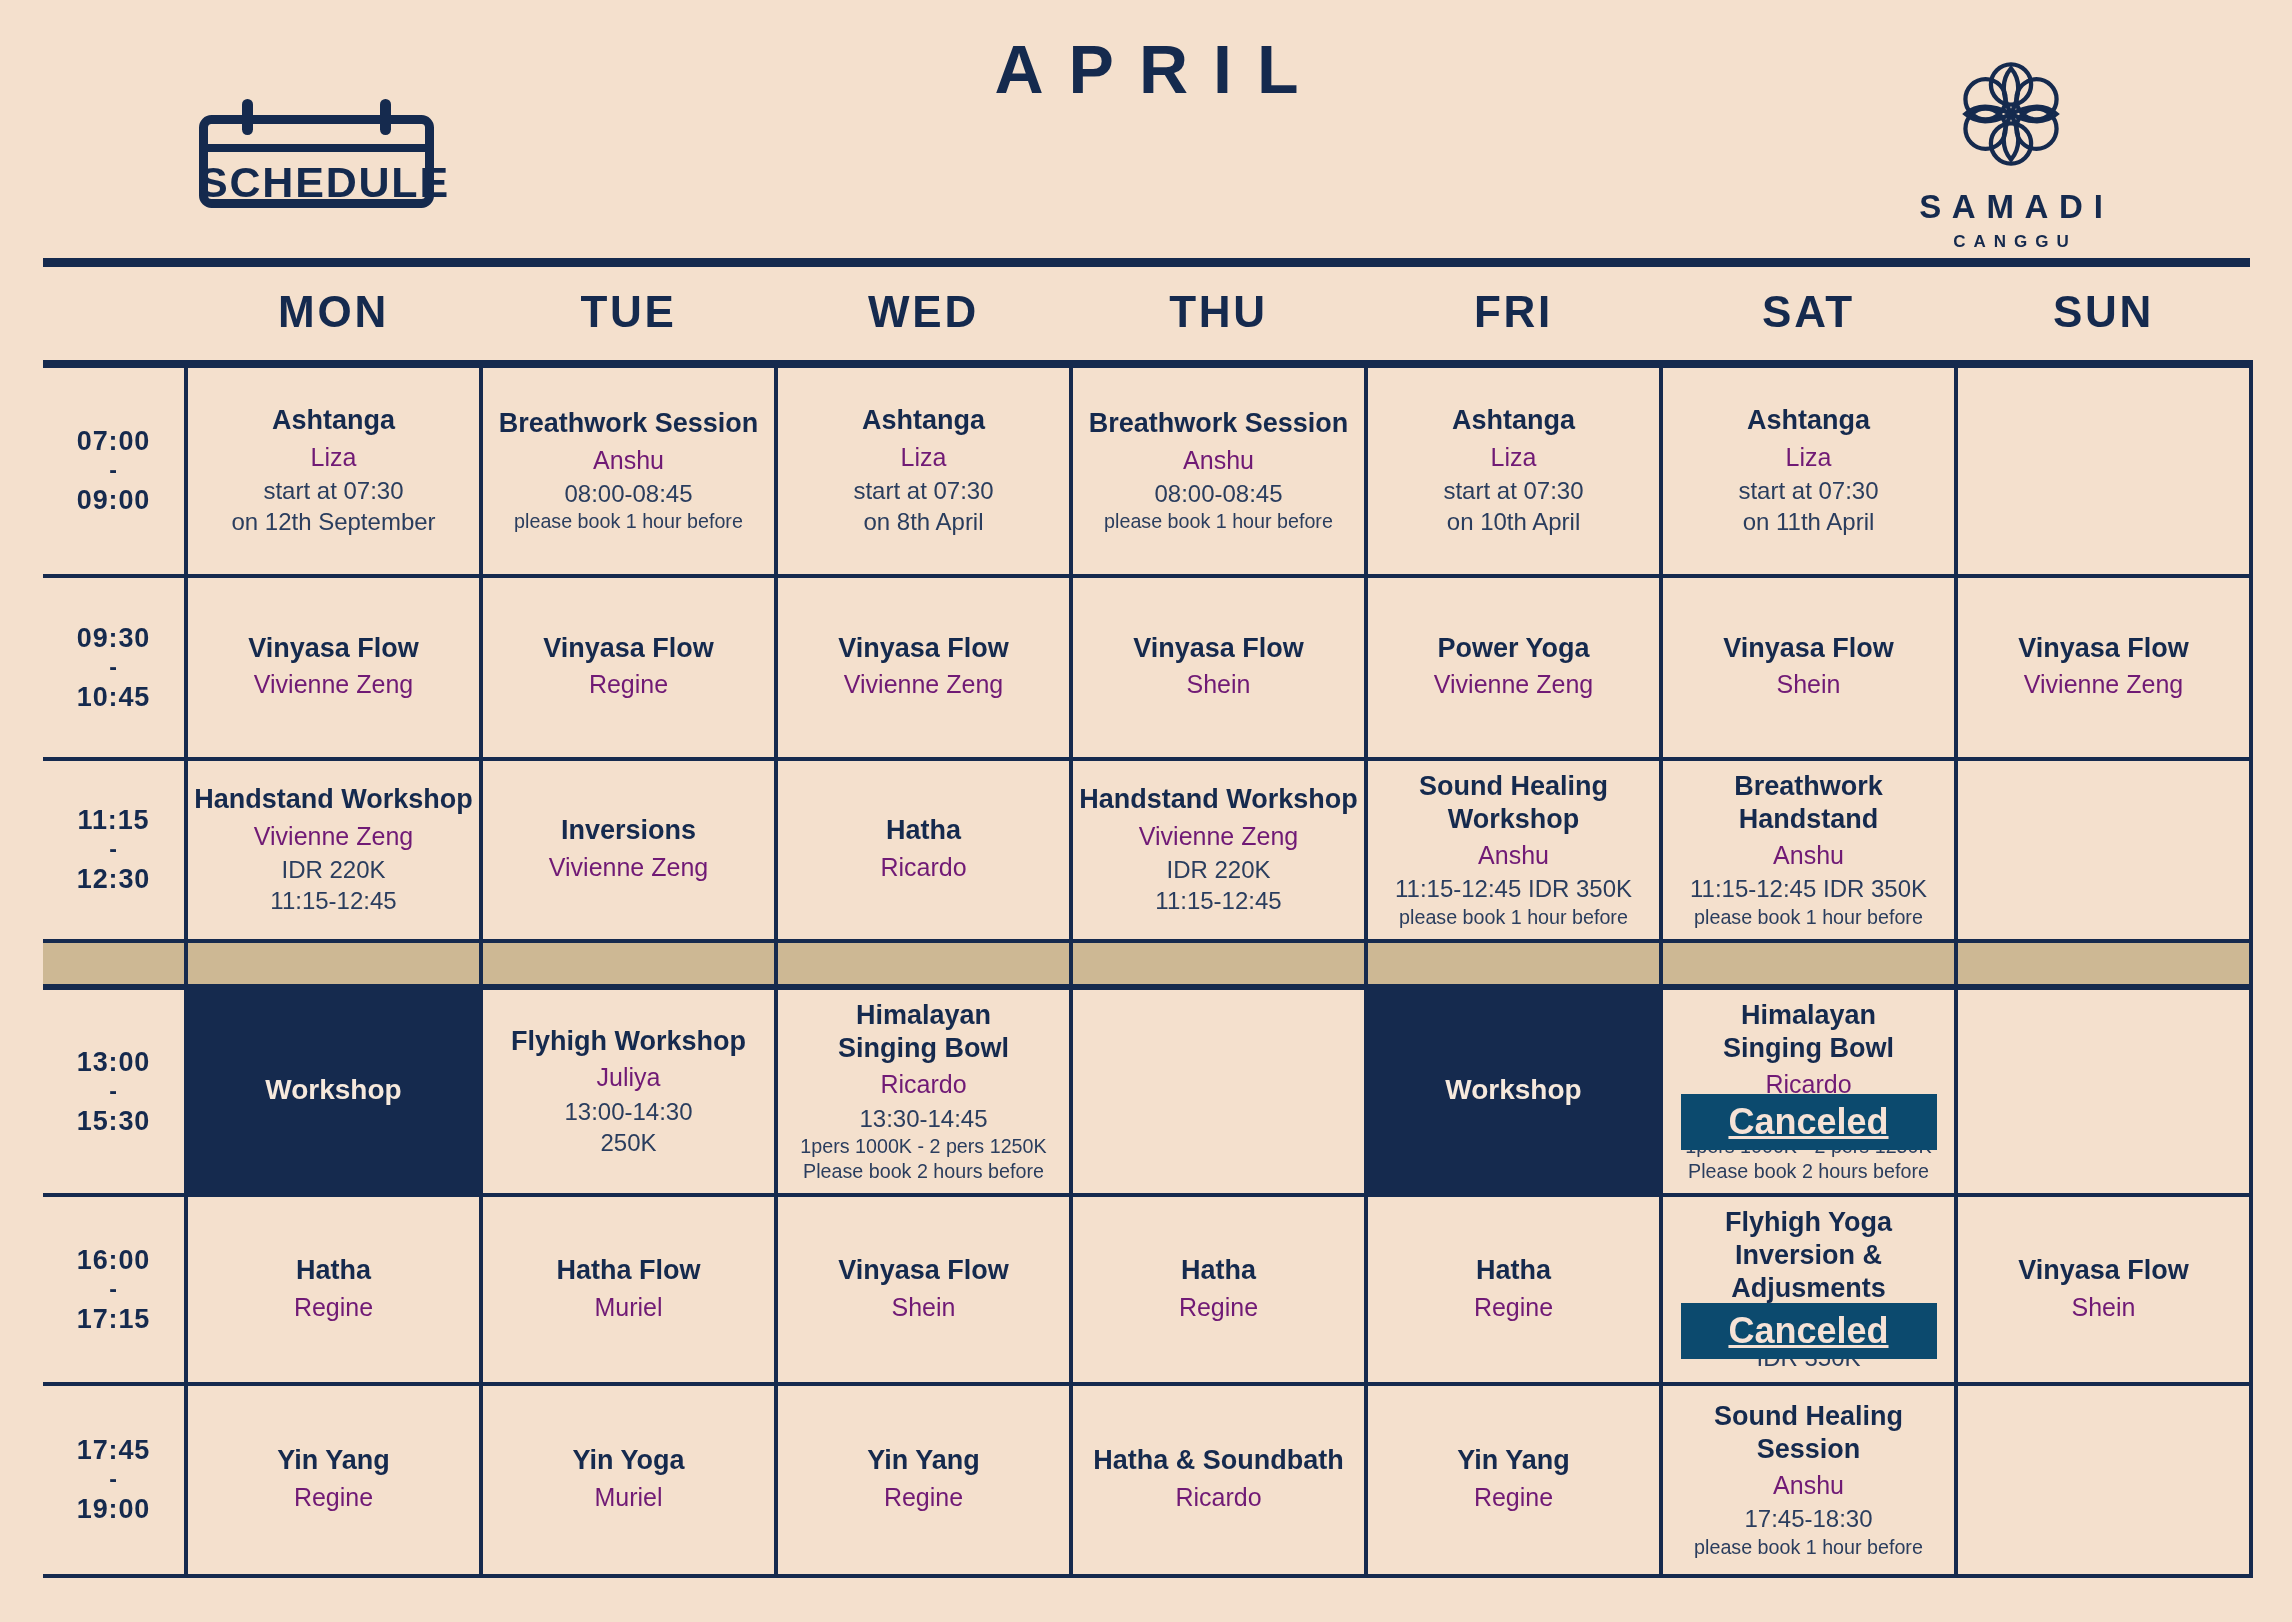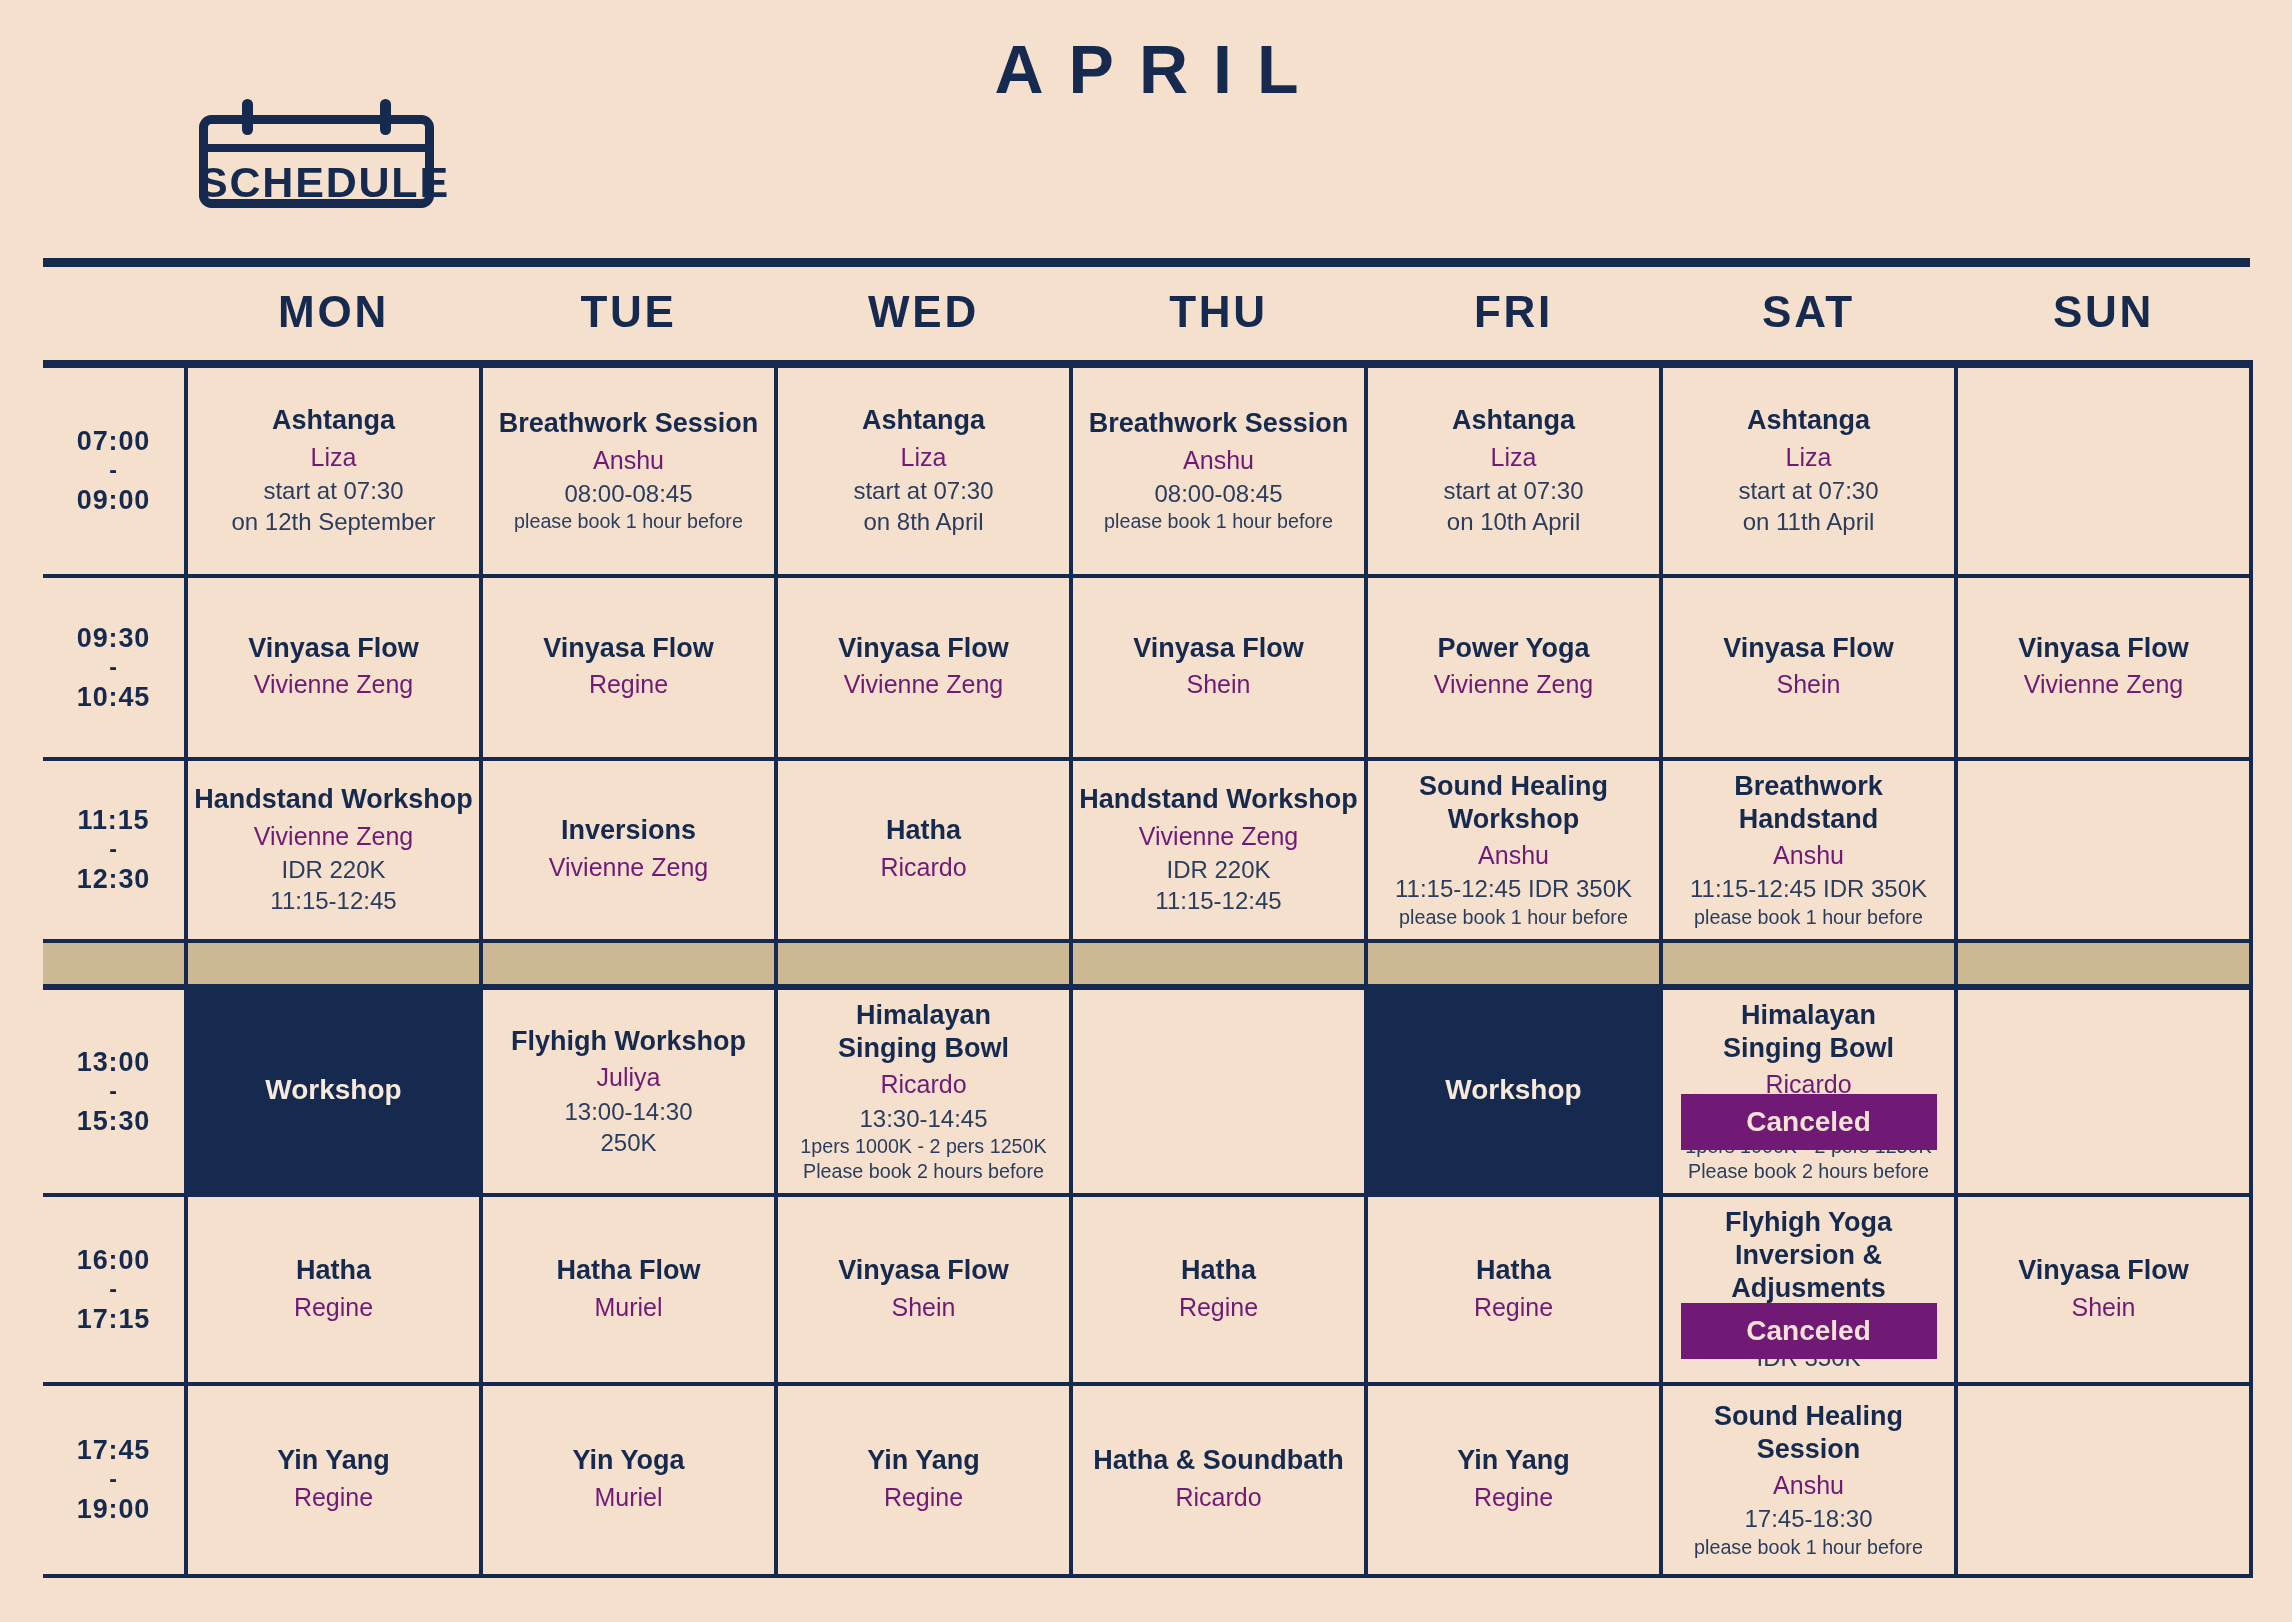--- a/index.html
+++ b/index.html
@@ -225,28 +225,29 @@
     font-size: 28px;
   }
 
   
   .canceled {
     position: absolute;
     left: 50%;
     transform: translateX(-50%);
     width: 256px;
     height: 56px;
-    background: #701a75;
+    background: #0c4a6e;
     color: #F6E2D6;
-    font-size: 28px;
+    font-size: 36px;
     font-weight: 700;
     display: flex;
     align-items: center;
     justify-content: center;
     z-index: 5;
+    text-decoration: underline;
   }
   .canceled.pos-a { top: 104px; }
   .canceled.pos-b { top: 106px; }
 
   
   tr.r1 td { height: 188px; }
   tr.r2 td { height: 161px; }
   tr.r3 td { height: 150px; }
   tr.r4 td { height: 172px; }
   tr.r5 td { height: 159px; }
@@ -262,20 +263,40 @@
     <div class="ring r2"></div>
     <div class="frame"></div>
     <div class="topbar"></div>
     <div class="badge-text">SCHEDULE</div>
   </div>
 
   <div class="title-block">
     <div class="title-month">APRIL</div>
   </div>
 
+  <div class="brand">
+    <span>
+      <svg width="134" height="134" viewBox="0 0 100 100" aria-hidden="true">
+        <g fill="none" stroke="#152A4E" stroke-width="3.2">
+          <circle cx="50" cy="28" r="15"></circle>
+          <circle cx="69" cy="39" r="15"></circle>
+          <circle cx="69" cy="61" r="15"></circle>
+          <circle cx="50" cy="72" r="15"></circle>
+          <circle cx="31" cy="61" r="15"></circle>
+          <circle cx="31" cy="39" r="15"></circle>
+          <path d="M50 50 C 43 36, 43 24, 50 16 C 57 24, 57 36, 50 50 Z"></path>
+          <path d="M50 50 C 57 64, 57 76, 50 84 C 43 76, 43 64, 50 50 Z"></path>
+          <path d="M50 50 C 64 43, 76 43, 84 50 C 76 57, 64 57, 50 50 Z"></path>
+          <path d="M50 50 C 36 57, 24 57, 16 50 C 24 43, 36 43, 50 50 Z"></path>
+        </g>
+      </svg>
+    </span>
+    <div class="brand-name">SAMADI</div>
+    <div class="brand-loc">CANGGU</div>
+  </div>
 
   <div class="rule top"></div>
 </div>
 
 <div class="grid">
   <table class="sched">
     <colgroup>
       <col class="c-time">
       <col class="c-day">
         <col class="c-day">

